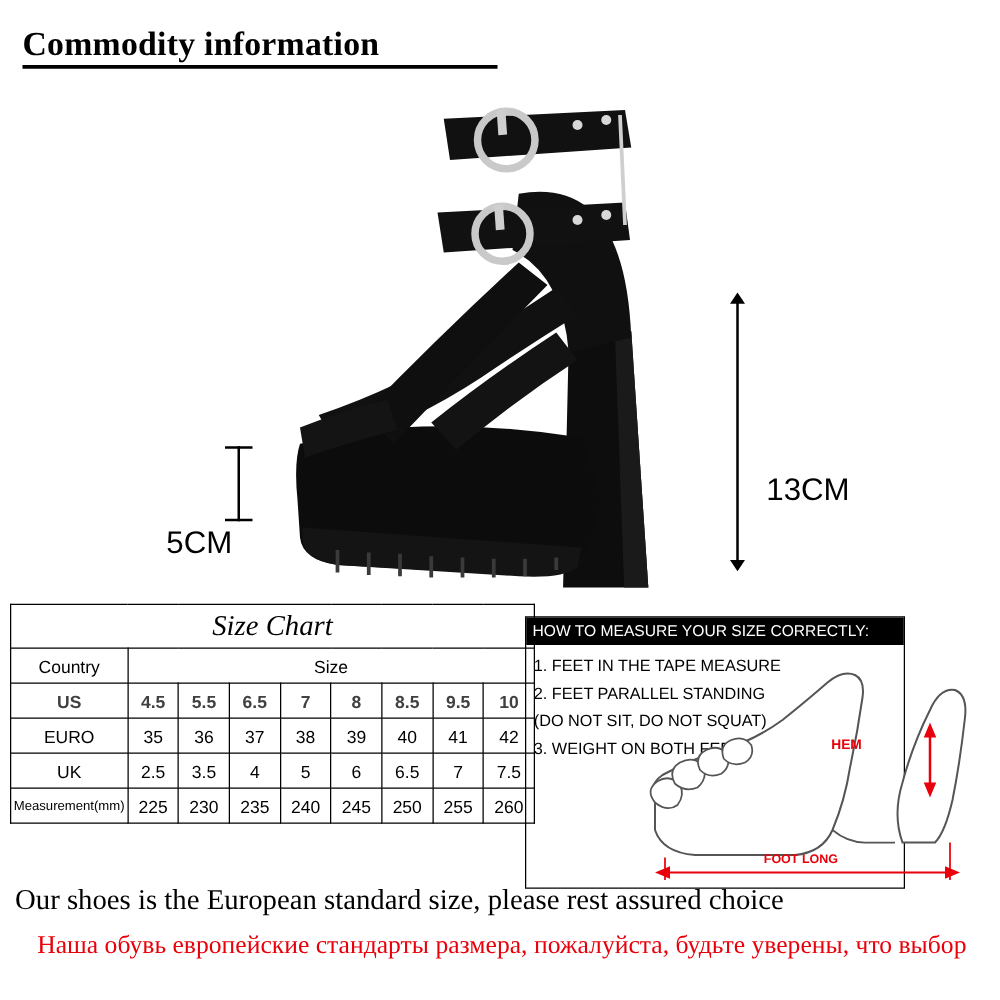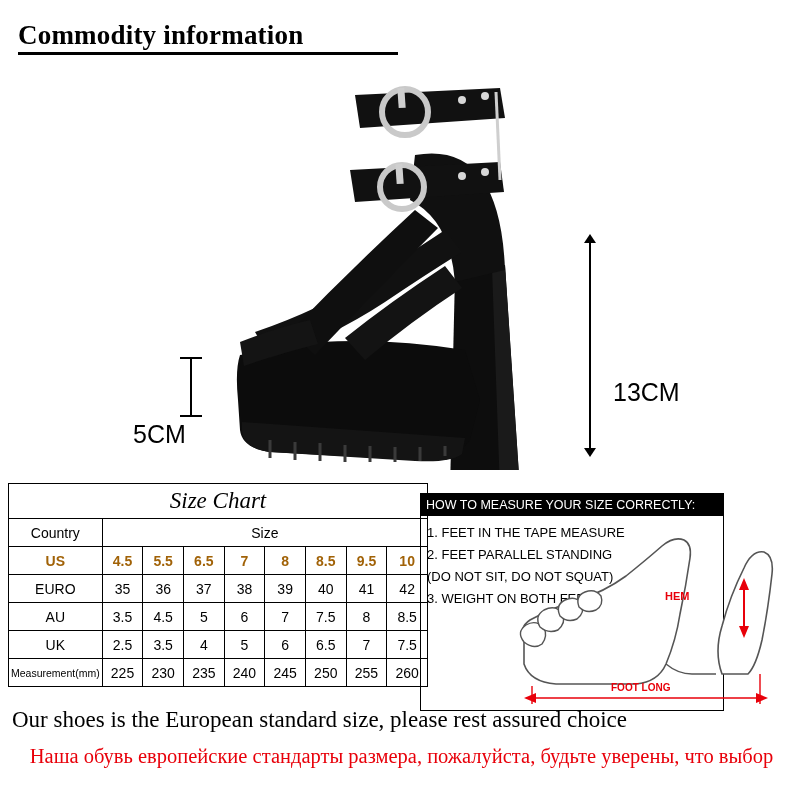--- a/index.html
+++ b/index.html
@@ -98,21 +98,21 @@
     height: 21px;
     font-weight: normal;
   }
   .size-chart .chart-title {
     font-family: "Liberation Serif", serif;
     font-style: italic;
     font-size: 23px;
     padding: 4px;
   }
   .size-chart .us-row td {
-    color: #a16207;
+    color: #404040;
     font-weight: bold;
   }
   .size-chart .country-col {
     width: 84px;
   }
   .size-chart .meas-label {
     font-size: 10.5px;
   }
 
   
@@ -284,31 +284,20 @@
     <td>35</td>
     <td>36</td>
     <td>37</td>
     <td>38</td>
     <td>39</td>
     <td>40</td>
     <td>41</td>
     <td>42</td>
   </tr>
   <tr>
-    <td>AU</td>
-    <td>3.5</td>
-    <td>4.5</td>
-    <td>5</td>
-    <td>6</td>
-    <td>7</td>
-    <td>7.5</td>
-    <td>8</td>
-    <td>8.5</td>
-  </tr>
-  <tr>
     <td>UK</td>
     <td>2.5</td>
     <td>3.5</td>
     <td>4</td>
     <td>5</td>
     <td>6</td>
     <td>6.5</td>
     <td>7</td>
     <td>7.5</td>
   </tr>

